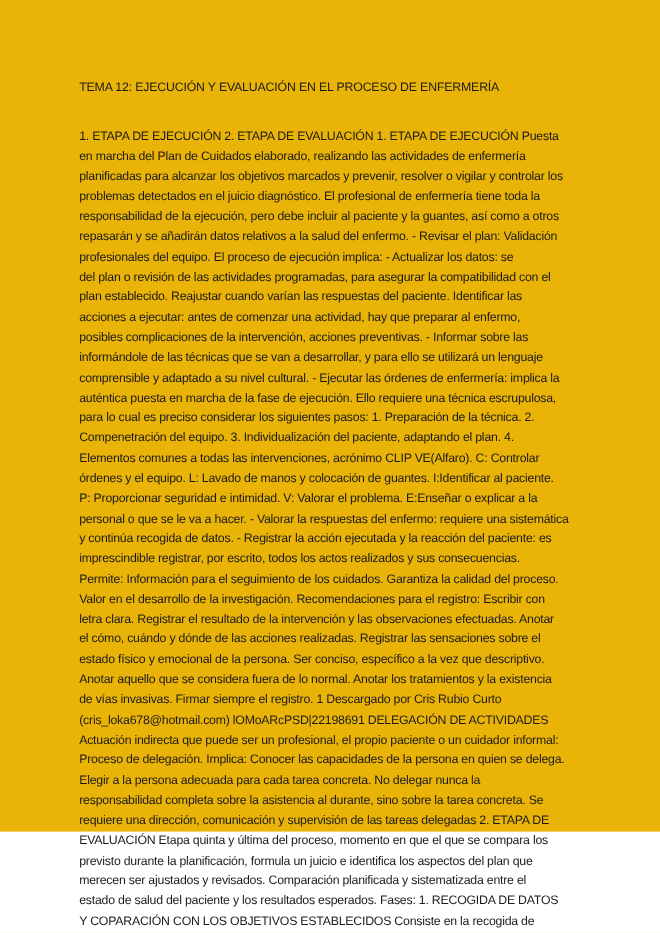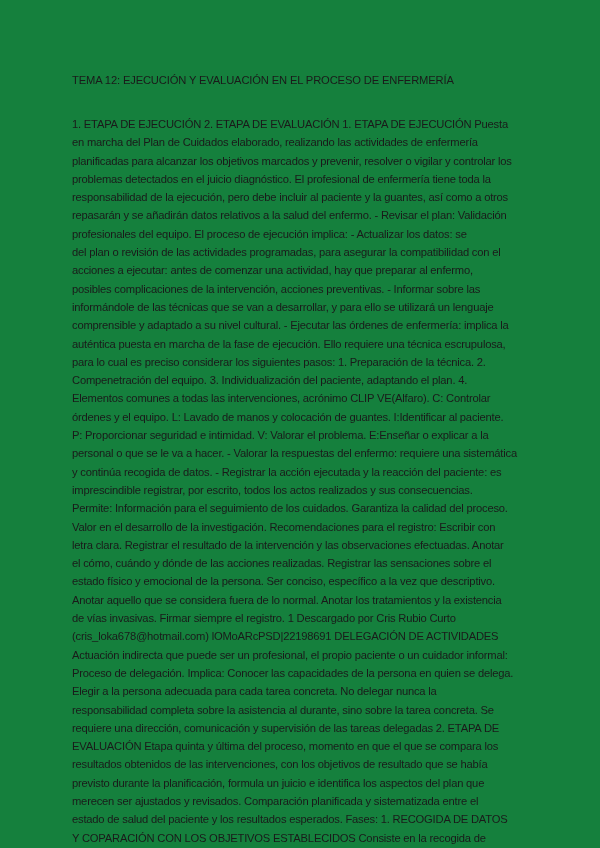--- a/index.html
+++ b/index.html
@@ -11,22 +11,22 @@
       width: 600px;
       height: 848px;
       position: relative;
       overflow: hidden;
       font-family: "Liberation Sans", sans-serif;
       color: #1a1a1a;
     }
     .page {
       position: absolute;
       left: 0; top: 0;
-      width: 600px; height: 848px;
-      background: #15803d;
+      width: 600px; height: 756px;
+      background: #eab308;
     }
     .title {
       position: absolute;
       left: 72px;
       top: 74px;
       font-size: 11.2px;
       letter-spacing: -0.15px;
       white-space: nowrap;
       color: #1a1a1a;
     }
@@ -52,20 +52,21 @@
   <div class="title">TEMA 12: EJECUCIÓN Y EVALUACIÓN EN EL PROCESO DE ENFERMERÍA</div>
   <div class="body-text" id="body-lines">
       <div class="line">1. ETAPA DE EJECUCIÓN 2. ETAPA DE EVALUACIÓN 1. ETAPA DE EJECUCIÓN  Puesta</div>
       <div class="line">en marcha del Plan de Cuidados elaborado, realizando las actividades de enfermería</div>
       <div class="line">planificadas para alcanzar los objetivos marcados y prevenir, resolver o vigilar y controlar los</div>
       <div class="line">problemas detectados en el juicio diagnóstico.  El profesional de enfermería tiene toda la</div>
       <div class="line">responsabilidad de la ejecución, pero debe incluir al paciente y la guantes, así como a otros</div>
       <div class="line">repasarán y se añadirán datos relativos a la salud del enfermo. - Revisar el plan: Validación</div>
       <div class="line">profesionales del equipo.  El proceso de ejecución implica: - Actualizar los datos: se</div>
       <div class="line">del plan o revisión de las actividades programadas, para asegurar la compatibilidad con el</div>
+      <div class="line">plan establecido. Reajustar cuando varían las respuestas del paciente. Identificar las</div>
       <div class="line">acciones a ejecutar: antes de comenzar una actividad, hay que preparar al enfermo,</div>
       <div class="line">posibles complicaciones de la intervención, acciones preventivas. - Informar sobre las</div>
       <div class="line">informándole de las técnicas que se van a desarrollar, y para ello se utilizará un lenguaje</div>
       <div class="line">comprensible y adaptado a su nivel cultural. - Ejecutar las órdenes de enfermería: implica la</div>
       <div class="line">auténtica puesta en marcha de la fase de ejecución. Ello requiere una técnica escrupulosa,</div>
       <div class="line">para lo cual es preciso considerar los siguientes pasos: 1. Preparación de la técnica. 2.</div>
       <div class="line">Compenetración del equipo. 3. Individualización del paciente, adaptando el plan. 4.</div>
       <div class="line">Elementos comunes a todas las intervenciones, acrónimo CLIP VE(Alfaro). C: Controlar</div>
       <div class="line">órdenes y el equipo. L: Lavado de manos y colocación de guantes. I:Identificar al paciente.</div>
       <div class="line">P: Proporcionar seguridad e intimidad. V: Valorar el problema. E:Enseñar o explicar a la</div>
@@ -79,19 +80,18 @@
       <div class="line">estado físico y emocional de la persona. Ser conciso, específico a la vez que descriptivo.</div>
       <div class="line">Anotar aquello que se considera fuera de lo normal. Anotar los tratamientos y la existencia</div>
       <div class="line">de vías invasivas. Firmar siempre el registro. 1 Descargado por Cris Rubio Curto</div>
       <div class="line">(cris_loka678@hotmail.com) lOMoARcPSD|22198691 DELEGACIÓN DE ACTIVIDADES</div>
       <div class="line">Actuación indirecta que puede ser un profesional, el propio paciente o un cuidador informal:</div>
       <div class="line">Proceso de delegación. Implica: Conocer las capacidades de la persona en quien se delega.</div>
       <div class="line">Elegir a la persona adecuada para cada tarea concreta. No delegar nunca la</div>
       <div class="line">responsabilidad completa sobre la asistencia al durante, sino sobre la tarea concreta. Se</div>
       <div class="line">requiere una dirección, comunicación y supervisión de las tareas delegadas 2. ETAPA DE</div>
       <div class="line">EVALUACIÓN  Etapa quinta y última del proceso, momento en que el que se compara los</div>
-      <div class="line">resultados obtenidos de las intervenciones, con los objetivos de resultado que se había</div>
       <div class="line">previsto durante la planificación, formula un juicio e identifica los aspectos del plan que</div>
       <div class="line">merecen ser ajustados y revisados.  Comparación planificada y sistematizada entre el</div>
       <div class="line">estado de salud del paciente y los resultados esperados.  Fases: 1. RECOGIDA DE DATOS</div>
       <div class="line">Y COPARACIÓN CON LOS OBJETIVOS ESTABLECIDOS  Consiste en la recogida de</div>
     </div>
 </div>
 
 </body></html>

